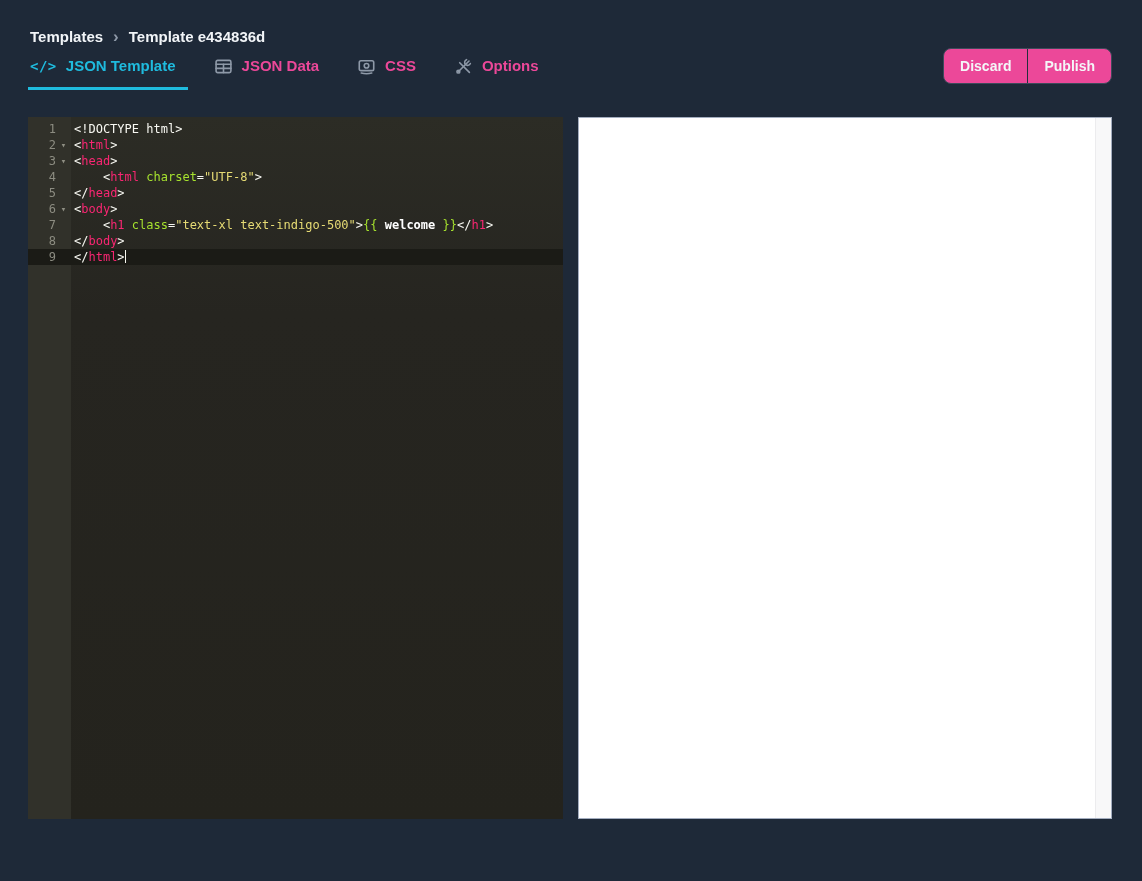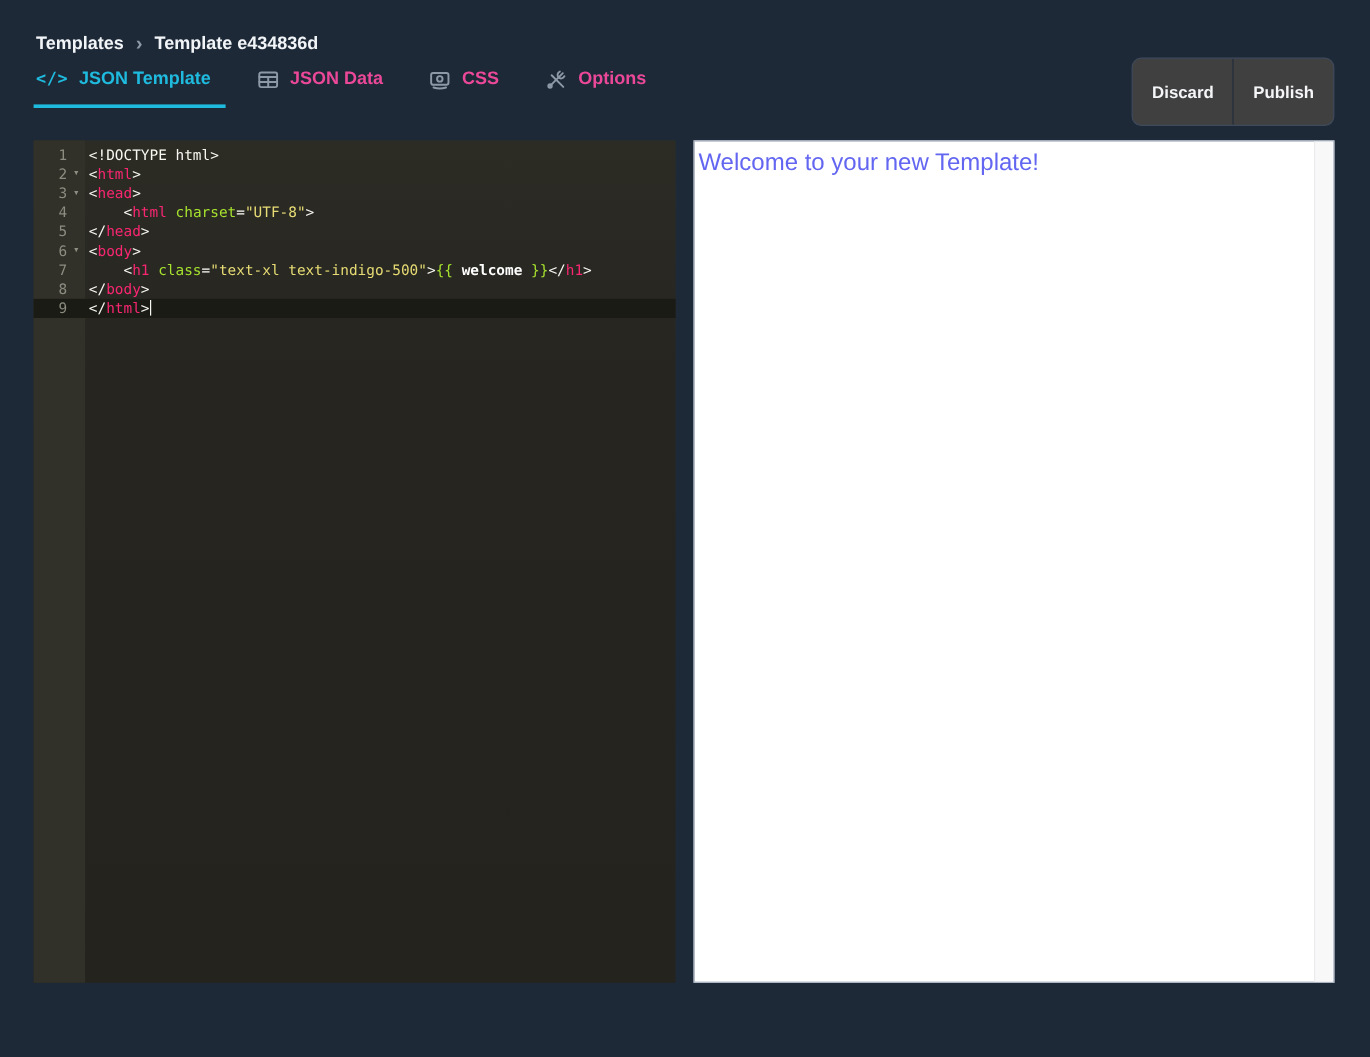--- a/index.html
+++ b/index.html
@@ -32,22 +32,22 @@
   .tab .stroke-ic { stroke:#8e99a8; fill:none; stroke-width:1.7; stroke-linecap:round; stroke-linejoin:round; }
   .tab.active { color:#1fbbde; }
   .tab.active::after {
     content:""; position:absolute; left:-2px; bottom:-14px;
     width:calc(100% + 14px); height:3px; background:#1fbbde;
   }
   .code-glyph { font-family:"DejaVu Sans Mono", monospace; font-size:14px; font-weight:bold; letter-spacing:0.5px; }
 
   .actions {
     position:absolute; right:30px; top:48px;
-    display:flex; height:57px;
-    background:#404040;
+    display:flex; height:36px;
+    background:#ec4899;
     border:1px solid #3e4a5b;
     border-radius:8px;
     overflow:hidden;
   }
   .actions button {
     background:transparent; border:none; cursor:pointer;
     color:#f4f6f8; font-family:"Liberation Sans", sans-serif;
     font-size:14px; font-weight:600;
     padding:0 16px; height:100%;
   }
@@ -210,15 +210,14 @@
       </div>
       <div class="crow active">
         <span class="ln">9</span>
         <span class="fold"></span>
         <span class="ctext"><span class="tk-b">&lt;/</span><span class="tk-t">html</span><span class="tk-b">&gt;</span><span class="cursor"></span></span>
       </div>
     </div>
 </section>
 
 <section class="preview">
-  <h1 style="color: rgb(99, 102, 241);">Welcome to your new Template!</h1>
   <div class="scroll-track"></div>
 </section>
 
 </body></html>

